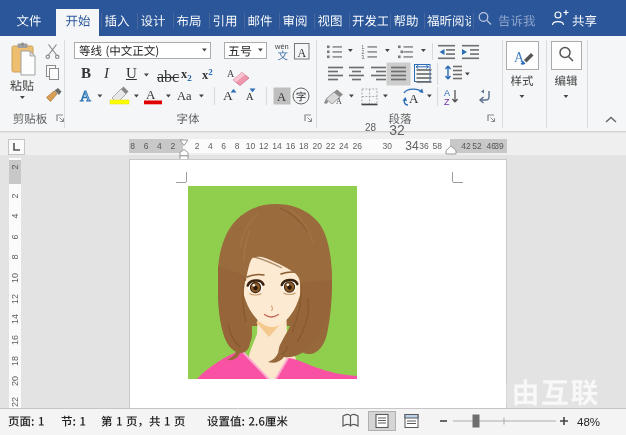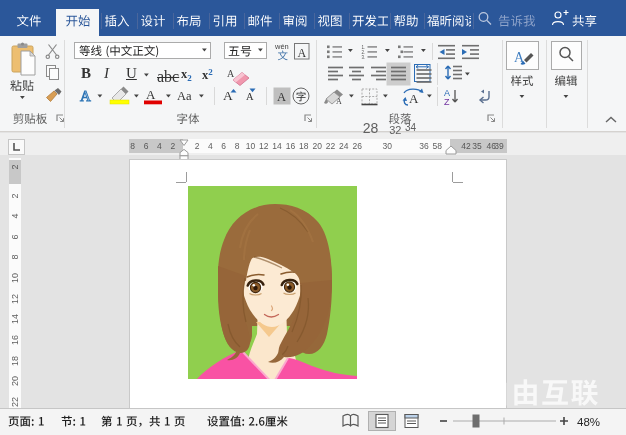--- a/index.html
+++ b/index.html
@@ -56,32 +56,32 @@
     <div style="position:absolute;left:229.05px;top:139px;width:16px;height:14px;line-height:14px;text-align:center;font-size:8.5px;color:#606060">8</div>
     <div style="position:absolute;left:242.4px;top:139px;width:16px;height:14px;line-height:14px;text-align:center;font-size:8.5px;color:#606060">10</div>
     <div style="position:absolute;left:255.75px;top:139px;width:16px;height:14px;line-height:14px;text-align:center;font-size:8.5px;color:#606060">12</div>
     <div style="position:absolute;left:269.1px;top:139px;width:16px;height:14px;line-height:14px;text-align:center;font-size:8.5px;color:#606060">14</div>
     <div style="position:absolute;left:282.45px;top:139px;width:16px;height:14px;line-height:14px;text-align:center;font-size:8.5px;color:#606060">16</div>
     <div style="position:absolute;left:295.8px;top:139px;width:16px;height:14px;line-height:14px;text-align:center;font-size:8.5px;color:#606060">18</div>
     <div style="position:absolute;left:309.15px;top:139px;width:16px;height:14px;line-height:14px;text-align:center;font-size:8.5px;color:#606060">20</div>
     <div style="position:absolute;left:322.5px;top:139px;width:16px;height:14px;line-height:14px;text-align:center;font-size:8.5px;color:#606060">22</div>
     <div style="position:absolute;left:335.85px;top:139px;width:16px;height:14px;line-height:14px;text-align:center;font-size:8.5px;color:#606060">24</div>
     <div style="position:absolute;left:349.2px;top:139px;width:16px;height:14px;line-height:14px;text-align:center;font-size:8.5px;color:#606060">26</div>
-    <div style="position:absolute;left:362.54999999999995px;top:121px;width:16px;height:14px;line-height:14px;text-align:center;font-size:14px;color:#606060">28</div>
+    <div style="position:absolute;left:362.54999999999995px;top:121px;width:16px;height:14px;line-height:14px;text-align:center;font-size:10px;color:#606060">28</div>
     <div style="position:absolute;left:375.9px;top:139px;width:16px;height:14px;line-height:14px;text-align:right;font-size:8.5px;color:#606060">30</div>
-    <div style="position:absolute;left:389.25px;top:123px;width:16px;height:14px;line-height:14px;font-size:11px;color:#606060">32</div>
-    <div style="position:absolute;left:402.6px;top:121px;width:16px;height:14px;line-height:14px;text-align:center;font-size:10px;color:#606060">34</div>
+    <div style="position:absolute;left:389.25px;top:123px;width:16px;height:14px;line-height:14px;font-size:14px;color:#606060">32</div>
+    <div style="position:absolute;left:402.6px;top:139px;width:16px;height:14px;line-height:14px;text-align:right;font-size:12px;color:#606060">34</div>
     <div style="position:absolute;left:415.95px;top:139px;width:16px;height:14px;line-height:14px;text-align:center;font-size:8.5px;color:#606060">36</div>
     <div style="position:absolute;left:429.29999999999995px;top:139px;width:16px;height:14px;line-height:14px;text-align:center;font-size:8.5px;color:#606060">58</div>
     <div style="position:absolute;left:124.69999999999999px;top:139px;width:16px;height:14px;line-height:14px;text-align:center;font-size:8.5px;color:#565656">8</div>
     <div style="position:absolute;left:138.04999999999998px;top:139px;width:16px;height:14px;line-height:14px;text-align:center;font-size:8.5px;color:#565656">6</div>
     <div style="position:absolute;left:151.39999999999998px;top:139px;width:16px;height:14px;line-height:14px;text-align:center;font-size:8.5px;color:#565656">4</div>
     <div style="position:absolute;left:164.75px;top:139px;width:16px;height:14px;line-height:14px;text-align:center;font-size:8.5px;color:#565656">2</div>
     <div style="position:absolute;left:458px;top:139px;width:16px;height:14px;line-height:14px;text-align:center;font-size:8.5px;color:#565656">42</div>
-    <div style="position:absolute;left:469px;top:139px;width:16px;height:14px;line-height:14px;text-align:center;font-size:8.5px;color:#565656">35</div>
+    <div style="position:absolute;left:469px;top:139px;width:16px;height:14px;line-height:14px;text-align:center;font-size:8.5px;color:#565656">52</div>
     <div style="position:absolute;left:480px;top:139px;width:16px;height:30px;line-height:14px;text-align:right;font-size:8.5px;color:#565656">46</div>
     <div style="position:absolute;left:491px;top:139px;width:16px;height:14px;line-height:14px;text-align:center;font-size:8.5px;color:#565656">39</div>
     <svg width="626" height="30" viewBox="0 0 626 30" style="position:absolute;left:0;top:137px">
 <g fill="#fdfdfd" stroke="#9a9a9a">
 <path d="M180,3 h8 l-4,5.5 Z"></path>
 <path d="M180,18.8 v-3.2 l4,-3.2 4,3.2 v3.2 Z"></path>
         <rect x="180" y="18.8" width="8" height="4.4"></rect>
 <path d="M446,17 v-3.5 l5,-4.5 5,4.5 v3.5 Z"></path>
 </g>
     </svg>

